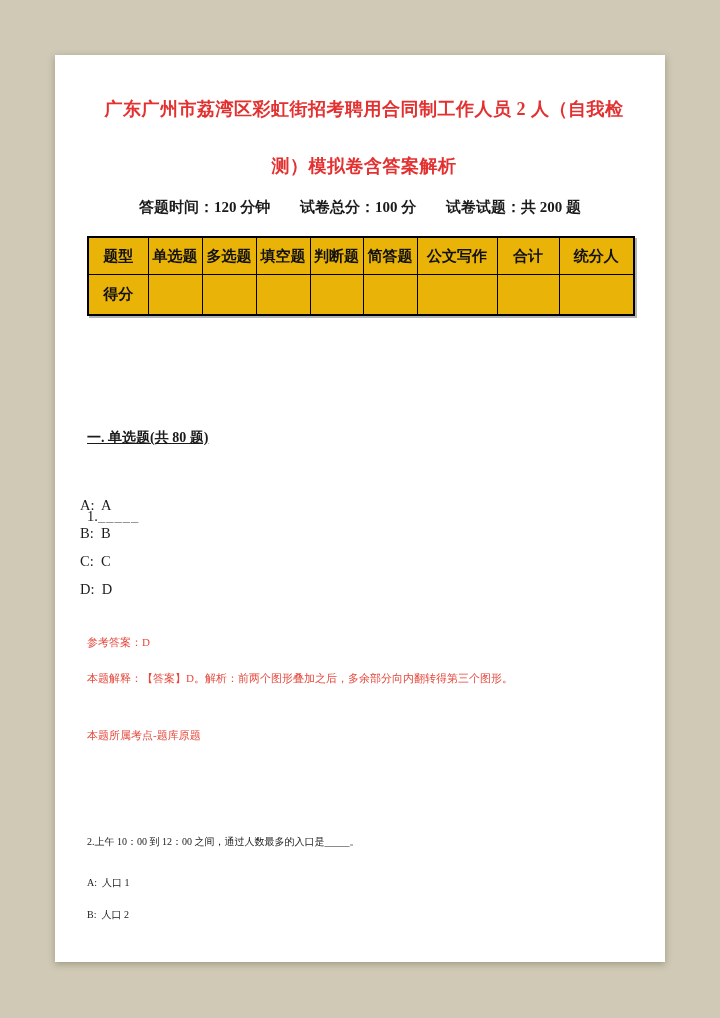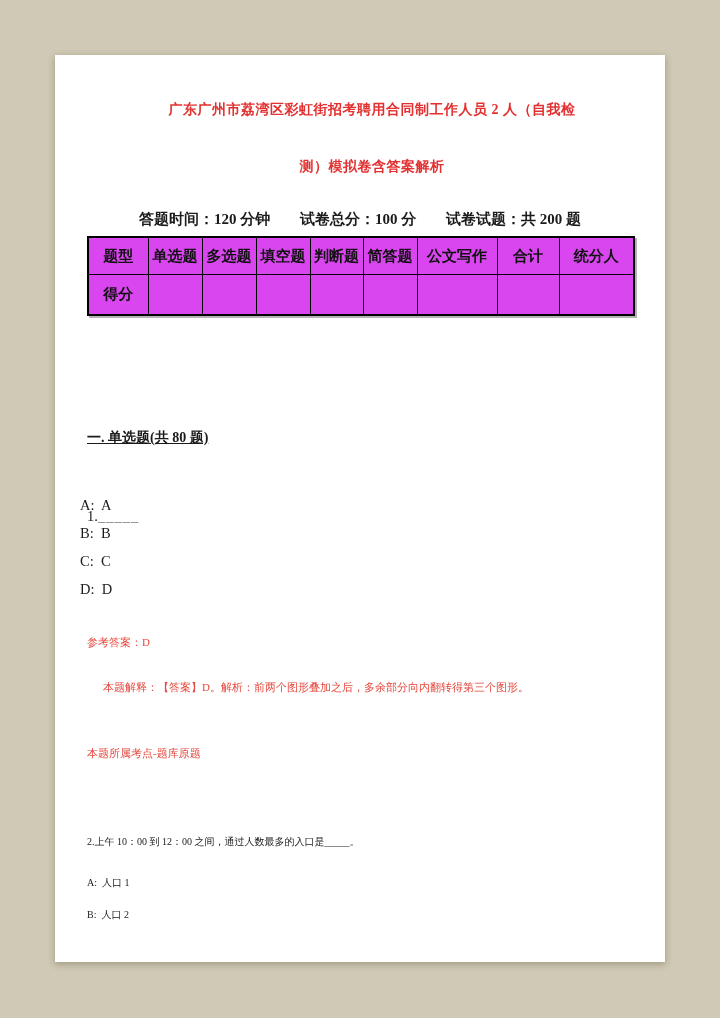--- a/index.html
+++ b/index.html
@@ -11,42 +11,42 @@
     color: #1b1b1b;
     overflow: hidden;
   }
   .page {
     position: absolute; left: 55px; top: 55px;
     width: 610px; height: 907px;
     background: #ffffff;
     box-shadow: 0 2px 7px rgba(70, 60, 30, 0.35);
   }
   .doc-title {
-    position: absolute; top: 26px; left: 12px; width: 100%;
+    position: absolute; top: 26px; left: 4px; width: 100%;
     text-align: center;
-    font-size: 14px; font-weight: bold;
+    font-size: 18px; font-weight: bold;
     line-height: 57px;
     color: #e33030;
     letter-spacing: 0.5px;
   }
   .exam-meta {
-    position: absolute; top: 155px; left: 0; width: 100%;
+    position: absolute; top: 143px; left: 0; width: 100%;
     text-align: center;
     font-size: 15px; font-weight: bold;
     white-space: nowrap;
   }
   .exam-meta span { margin: 0 13px; }
   table.score-table {
     position: absolute; top: 181px; left: 32px;
     width: 546px;
     border-collapse: collapse;
     table-layout: fixed;
     border: 2px solid #000;
     box-shadow: 2px 2px 0 #b3b3b3;
-    background: #d946ef;
+    background: #eab308;
   }
   table.score-table td {
     border: 1px solid #000;
     text-align: center; vertical-align: middle;
     font-size: 15px; font-weight: bold;
     color: #111;
     padding: 0;
     overflow: hidden;
   }
   tr.header-row td { height: 36px; }
@@ -66,21 +66,21 @@
     font-size: 14.5px;
   }
   .q1-options .option { line-height: 28px; white-space: pre-wrap; }
   .answer-block {
     position: absolute; left: 32px; top: 576px;
     width: 532px;
     color: #e5483d;
     font-size: 11px;
   }
   .ref-answer { line-height: 22px; }
-  .explanation { margin-top: 11px; line-height: 47px; margin-left: 16px; }
+  .explanation { margin-top: 11px; line-height: 29px; }
   .source-line { margin-top: 31px; line-height: 22px; }
   .q2-block {
     position: absolute; left: 32px; top: 776px;
     width: 548px;
     font-size: 10px;
   }
   .q2-text { line-height: 22px; }
   .q2-options .option { line-height: 32px; white-space: pre-wrap; }
   .q2-options { margin-top: 14px; }
 </style>

